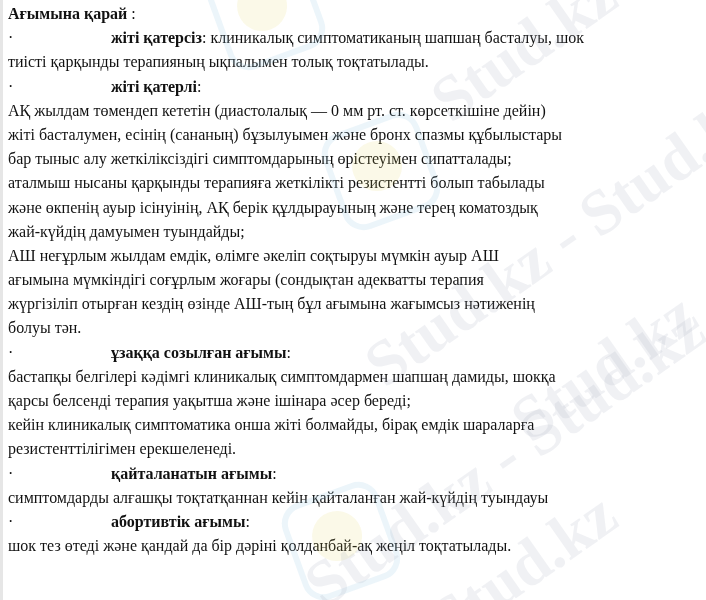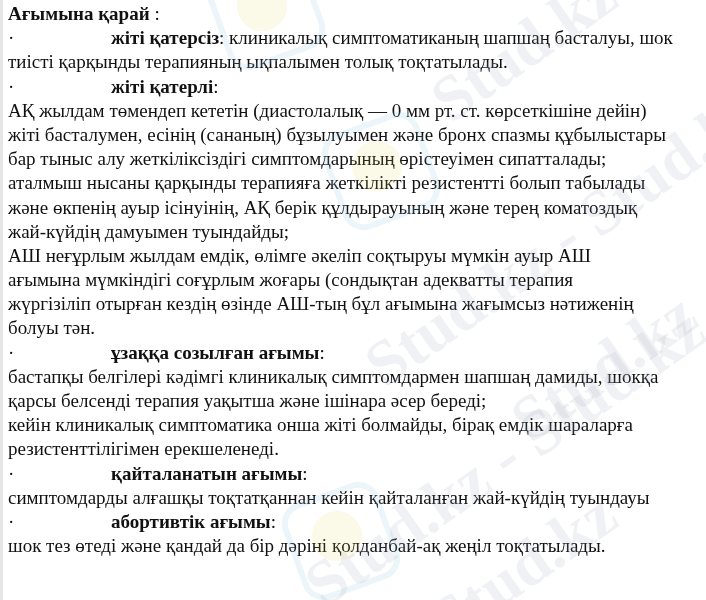--- a/index.html
+++ b/index.html
@@ -1,20 +1,20 @@
 <!DOCTYPE html>
 <html><head>
   <meta charset="utf-8">
   <style>
     html, body { margin: 0; padding: 0; background: #ffffff; }
     body { width: 706px; height: 600px; overflow: hidden; position: relative; }
     .page {
       position: absolute; left: 0; top: 0; width: 706px; height: 600px;
       border-left: 3px solid #e6e6e6; box-sizing: border-box;
-      font-family: "Liberation Serif", serif; font-size: 19px; line-height: 24.2px;
+      font-family: "Liberation Serif", serif; font-size: 16px; line-height: 24.2px;
       color: #111111; padding: 2px 0 0 5px;
     }
     .line { white-space: nowrap; height: 24.2px; }
     .b { font-weight: bold; }
     .bullet { display: inline-block; width: 103px; }
     .wm {
       position: absolute; font-family: "Liberation Serif", serif; font-weight: bold;
       color: rgba(160,170,185,0.16); font-size: 64px; transform: rotate(-35deg);
       pointer-events: none; white-space: nowrap;
     }

